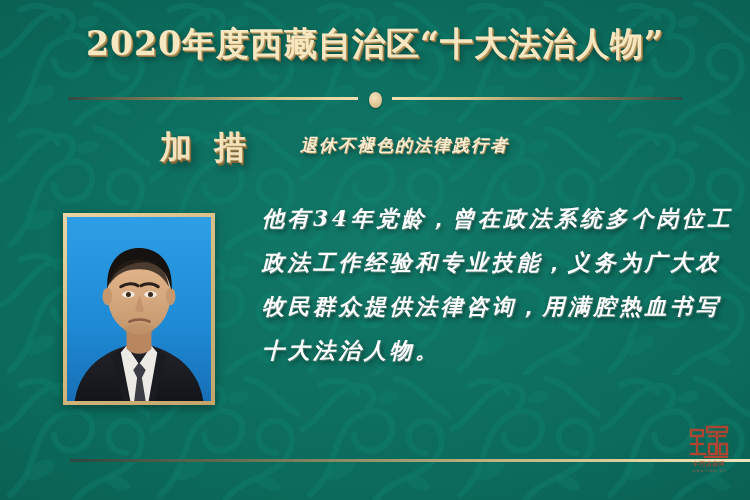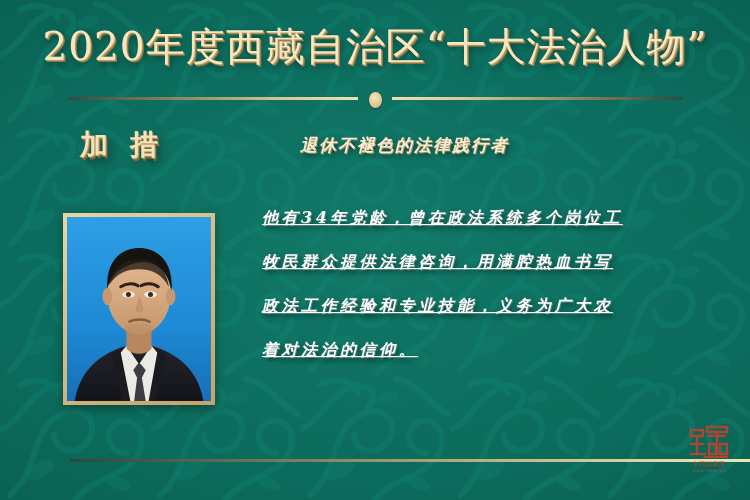--- a/index.html
+++ b/index.html
@@ -35,22 +35,22 @@
   .title-wrap {
     position: absolute;
     top: 26px;
     left: 0;
     width: 750px;
     text-align: center;
   }
   .title {
     display: inline-block;
     font-family: "DejaVu Serif", "Liberation Serif", serif;
-    font-weight: normal;
-    font-size: 39px;
+    font-weight: bold;
+    font-size: 33px;
     letter-spacing: 1px;
     line-height: 1.1;
     color: #f6e7c1;
     text-shadow:
        1px 1px 0 #b99b63,
        2px 2px 0 #8e7442,
        3px 4px 6px rgba(0,0,0,0.45);
     white-space: nowrap;
   }
 
@@ -86,24 +86,24 @@
     background: radial-gradient(circle at 40% 35%, #f6e3be 0%, #e0c594 60%, #c8a977 100%);
     box-shadow: 0 1px 2px rgba(0,0,0,0.35);
   }
 
   
   .name {
     position: absolute;
     left: 58px;
     top: 126px;
     width: 210px;
-    text-align: left;
+    text-align: right;
     font-family: Liberation Mono, monospace;
     font-weight: bold;
-    font-size: 28px;
+    font-size: 32px;
     letter-spacing: 22px;
     text-indent: 22px;
     color: #f3e2bb;
     text-shadow:
        1px 1px 0 #b89a62,
        2px 3px 0 #7b6438,
        4px 6px 8px rgba(0,0,0,0.45);
     white-space: nowrap;
   }
 
@@ -149,29 +149,28 @@
   .body-text {
     position: absolute;
     left: 262px;
     top: 196px;
     width: 462px;
   }
   .body-text .line {
     font-family: "DejaVu Serif", "Liberation Serif", serif;
     font-style: italic;
     font-weight: bold;
-    font-size: 16px;
+    font-size: 22px;
     letter-spacing: 3.5px;
     line-height: 44px;
     color: #ffffff;
     text-shadow:
        1px 1px 0 rgba(120,150,140,0.6),
        2px 3px 5px rgba(0,0,0,0.5);
     white-space: nowrap;
-    text-decoration: underline;
   }
 
   
   .bottom-rule {
     position: absolute;
     left: 70px;
     right: 0;
     top: 459px;
     height: 3px;
     background: linear-gradient(to right, #2c4641 0%, #5f6a4e 22%, #b9ab7c 58%, #e4d6a6 88%, #efe3ba 100%);
@@ -296,23 +295,23 @@
 
         <path d="M65 108 C 71 105, 80 105, 86 108" stroke="#8a5c45" stroke-width="2.6" fill="none" stroke-linecap="round"></path>
 
         <ellipse cx="75" cy="116" rx="16" ry="6" fill="#b98a62" opacity="0.35"></ellipse>
       </svg>
     </div>
   </div>
 
   <div class="body-text">
     <div class="line">他有34年党龄，曾在政法系统多个岗位工</div>
+    <div class="line">政法工作经验和专业技能，义务为广大农</div>
     <div class="line">牧民群众提供法律咨询，用满腔热血书写</div>
-    <div class="line">政法工作经验和专业技能，义务为广大农</div>
-    <div class="line">着对法治的信仰。</div>
+    <div class="line">十大法治人物。</div>
   </div>
 
   <div class="bottom-rule"></div>
 
   <div class="watermark">
     <svg class="seal" width="44" height="34" viewBox="0 0 44 34" xmlns="http://www.w3.org/2000/svg">
       <g stroke="#b9442f" stroke-width="2.4" fill="none" stroke-linecap="square">
         <path d="M4 6 h12 v6 h-12 z"></path>
         <path d="M10 12 v18"></path>
         <path d="M4 20 h12"></path>

